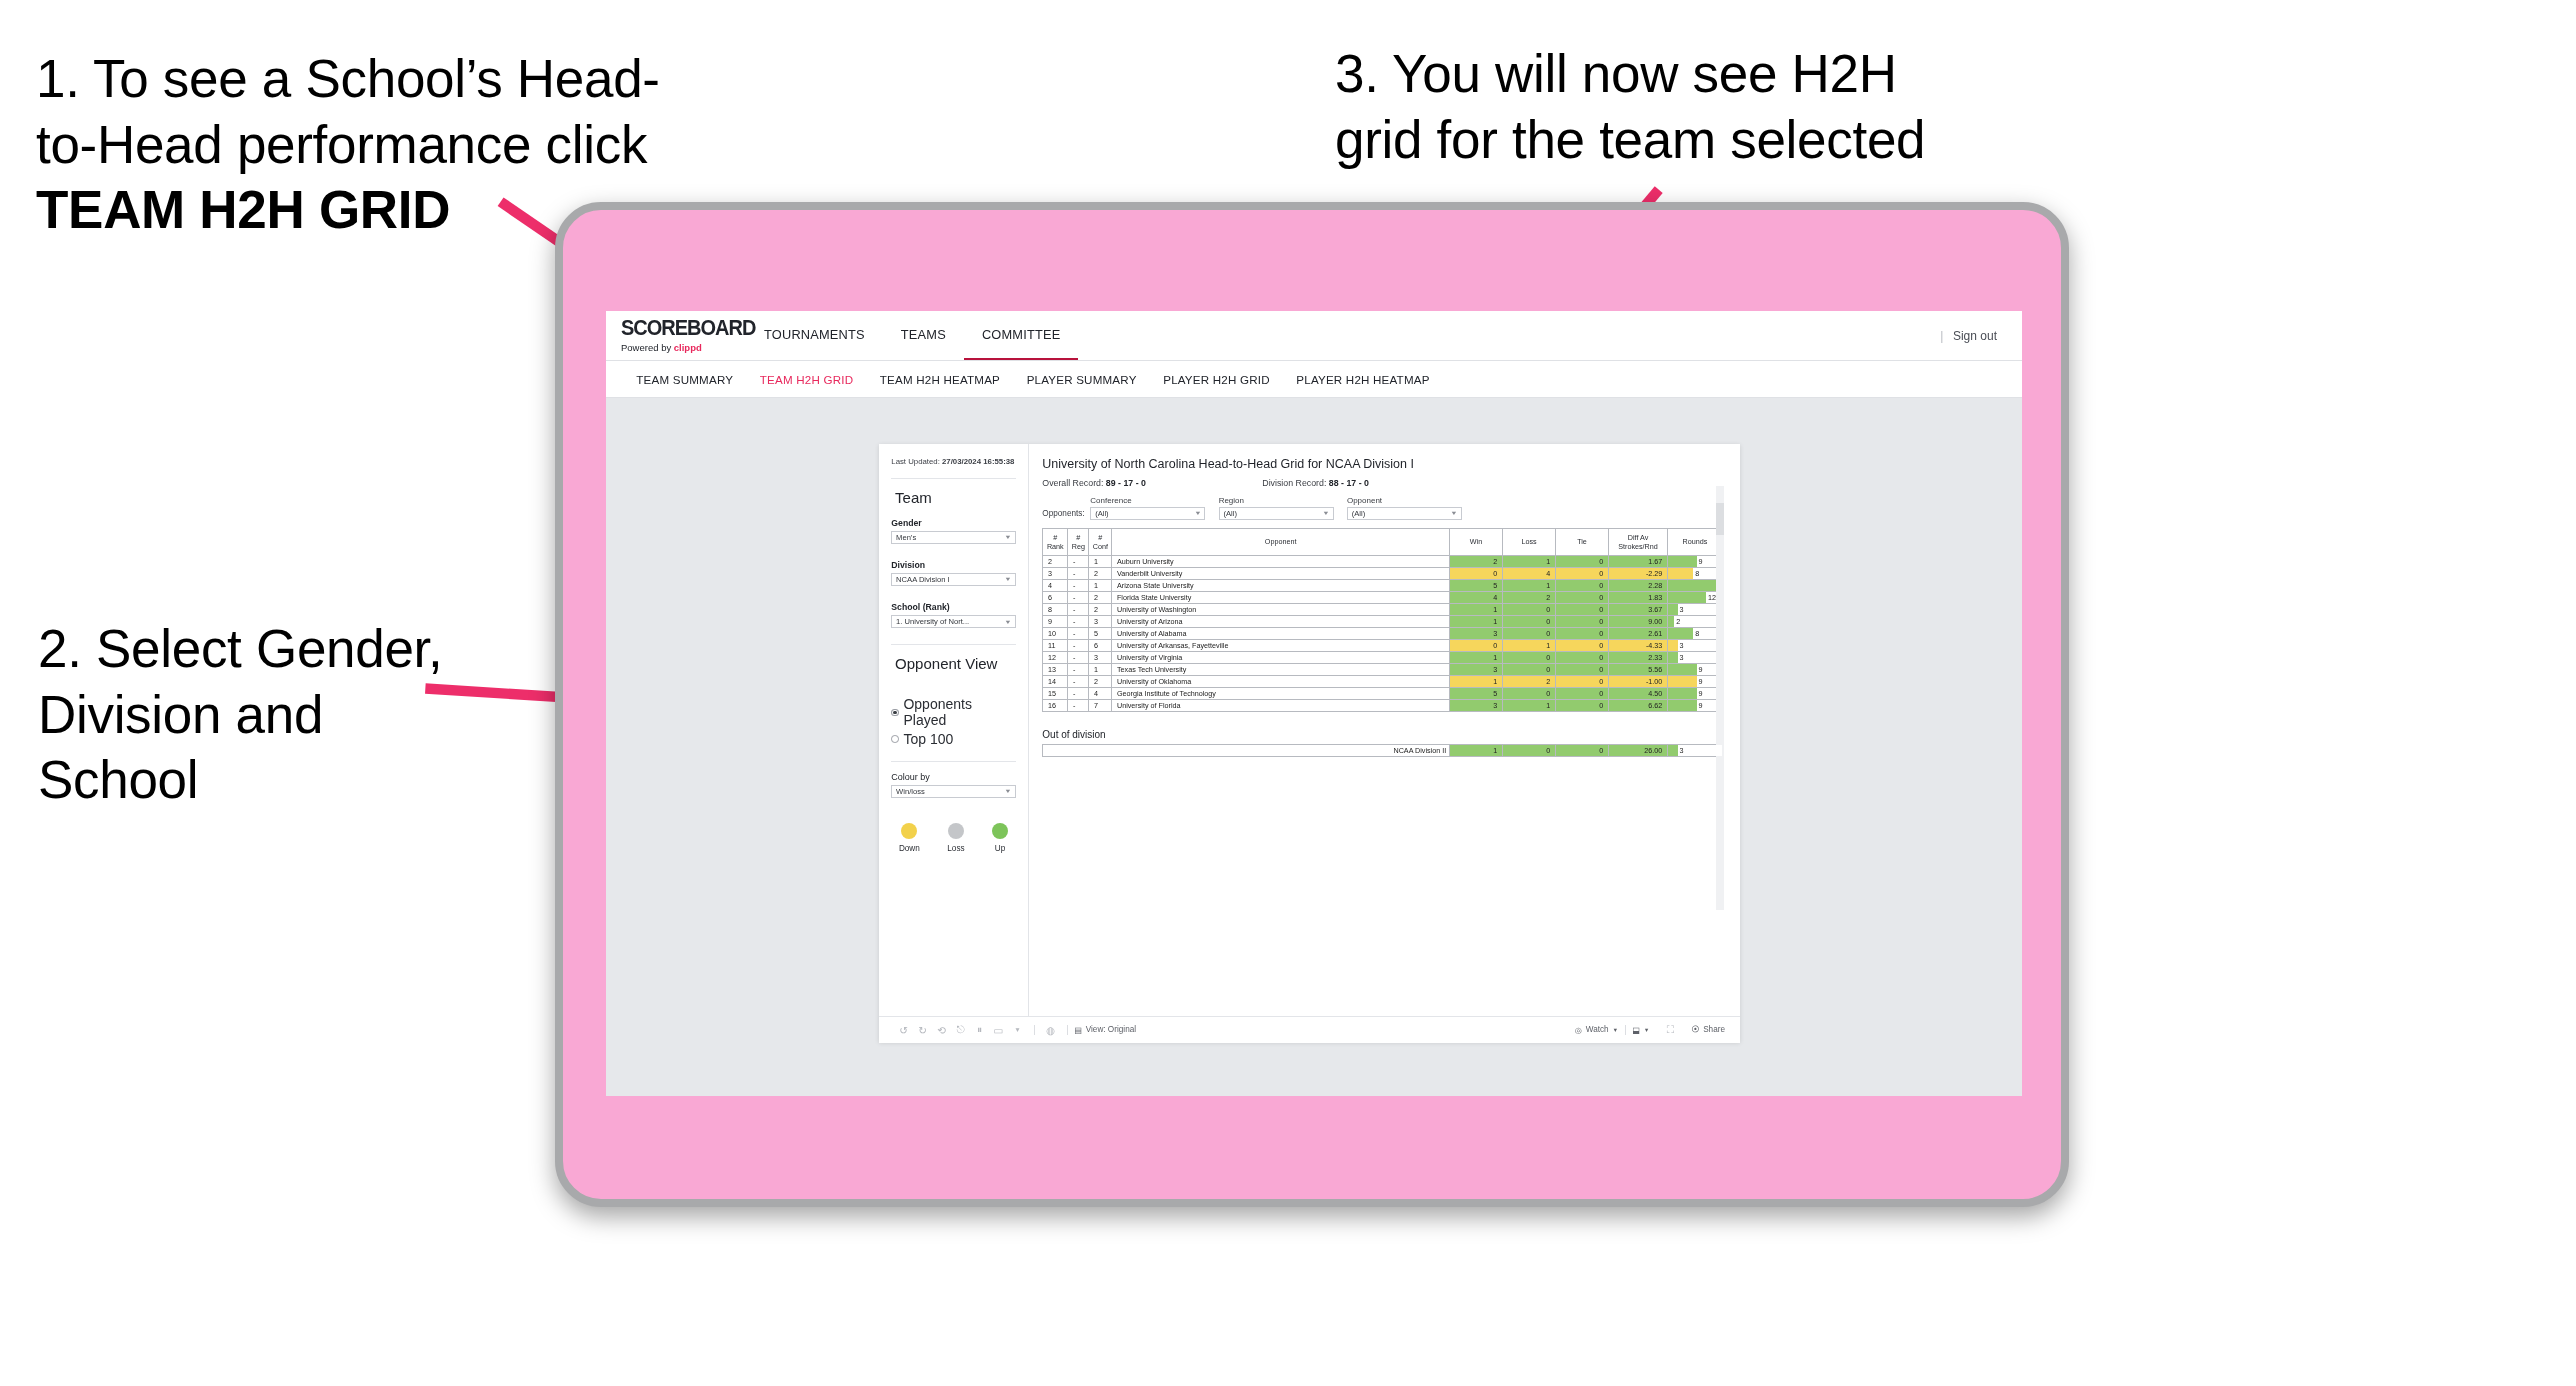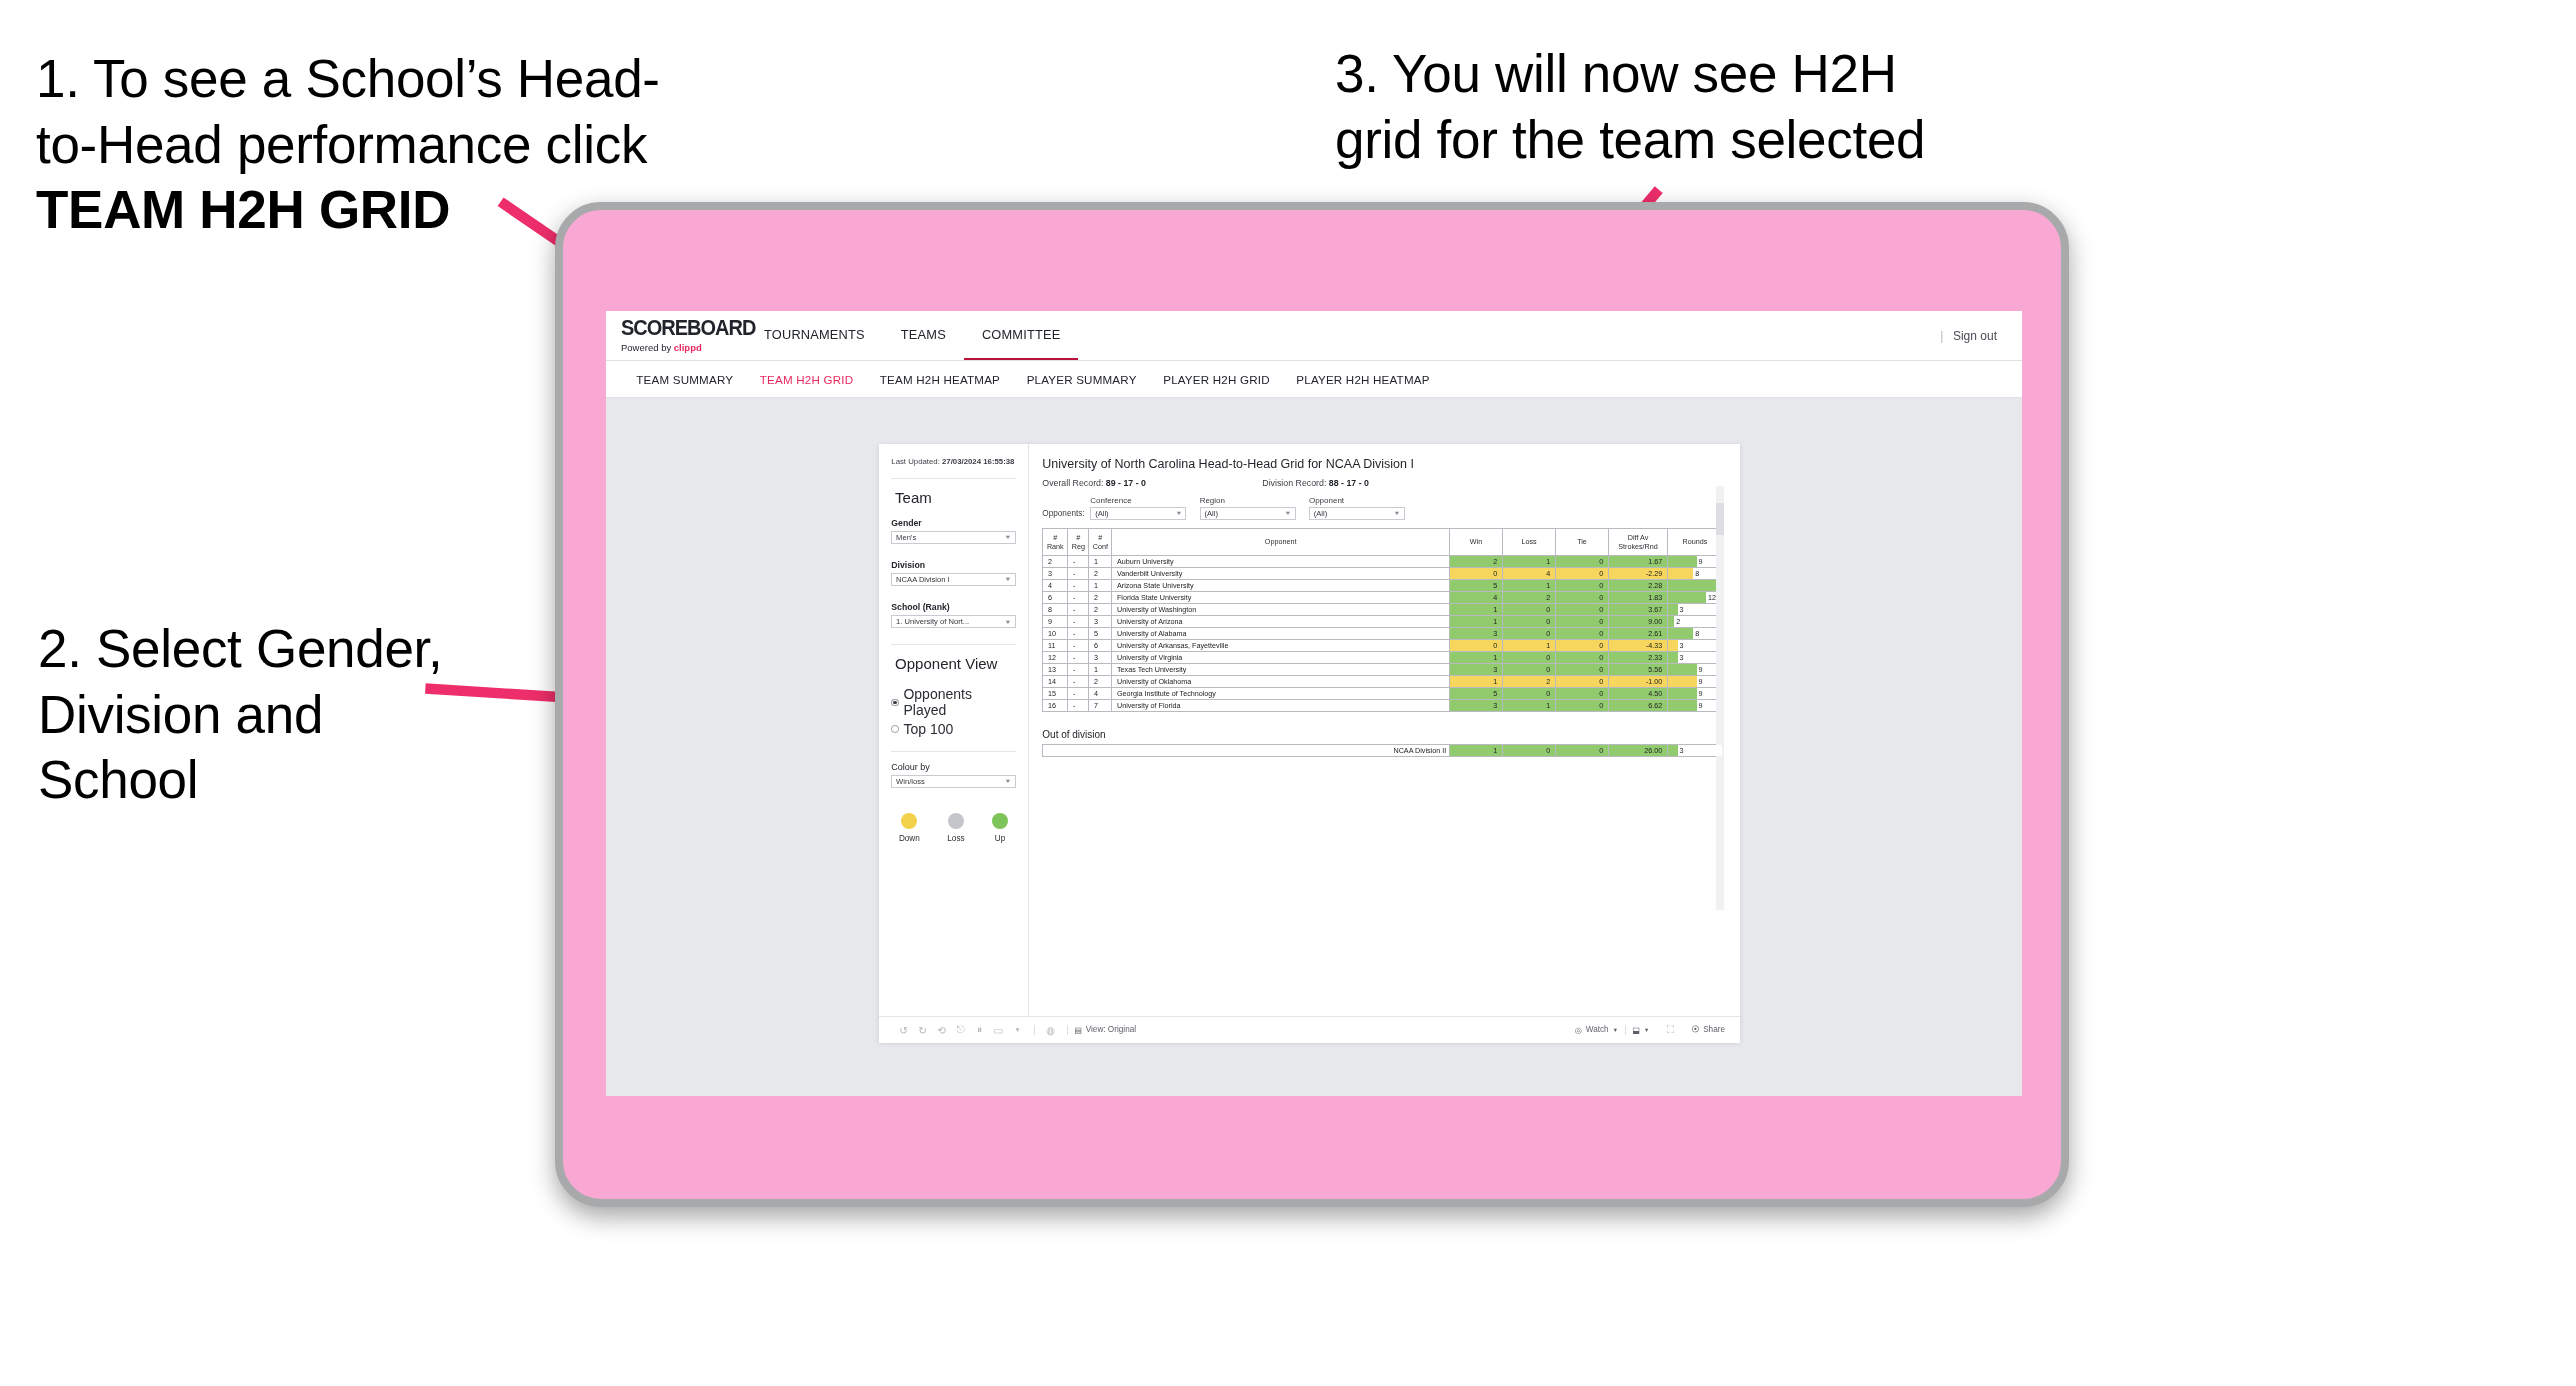--- a/index.html
+++ b/index.html
@@ -81,21 +81,21 @@
   
   #mainview{flex:1;padding:13.3px 17px 0 13.3px;box-sizing:border-box;overflow:hidden;position:relative;}
   .view-title{font-size:12.5px;color:#1f2228;margin-bottom:6.6px;}
   .records{display:flex;font-size:8.8px;color:#3a3d43;margin-bottom:8.5px;}
   .records .rec1{width:220px;}
   .records b{font-weight:bold;color:#22252b;}
   .filters{display:flex;align-items:flex-end;margin-bottom:8.5px;}
   .filters .opp-label{font-size:8.2px;color:#3a3d43;padding-bottom:1.9px;margin-right:5.7px;}
   .filter{margin-right:13.3px;}
   .filter .flab{font-size:8px;color:#3a3d43;margin-bottom:1.9px;}
-  .filter .select{width:96px;height:12.3px;}
+  .filter .select{width:115px;height:12.3px;}
 
   
   .tbl{width:100%;border-collapse:collapse;table-layout:fixed;}
   .tbl th,.tbl td{border:0.9px solid #b7bac0;font-size:7.2px;color:#222;padding:0 2.8px;height:12px;
                   box-sizing:border-box;overflow:hidden;white-space:nowrap;}
   .tbl th{font-weight:normal;text-align:center;height:26.5px;vertical-align:middle;color:#2a2d33;
           background:#fff;line-height:1.25;}
   .c-rank{width:25px;} .c-reg{width:21px;} .c-conf{width:23px;}
   .c-opp{width:auto;} .c-num{width:53px;} .c-diff{width:59px;} .c-rounds{width:55px;}
   .tbl td.n{text-align:right;padding-right:4.7px;}
@@ -213,21 +213,21 @@
 
             <div class="fld">
               <div class="fld-label">School (Rank)</div>
               <div class="select">
                 <span>1. University of Nort...</span>
                 <span class="caret">▼</span>
               </div>
             </div>
 
             <div class="hr"></div>
-            <div class="sec-title" style="margin-bottom:14px;">Opponent View</div>
+            <div class="sec-title" style="margin-bottom:24px;">Opponent View</div>
             <div class="radio-row">
               <span class="radio on"></span>
               <span>Opponents Played</span>
             </div>
             <div class="radio-row">
               <span class="radio"></span>
               <span>Top 100</span>
             </div>
 
             <div class="hr" style="margin-top:13.3px;"></div>

